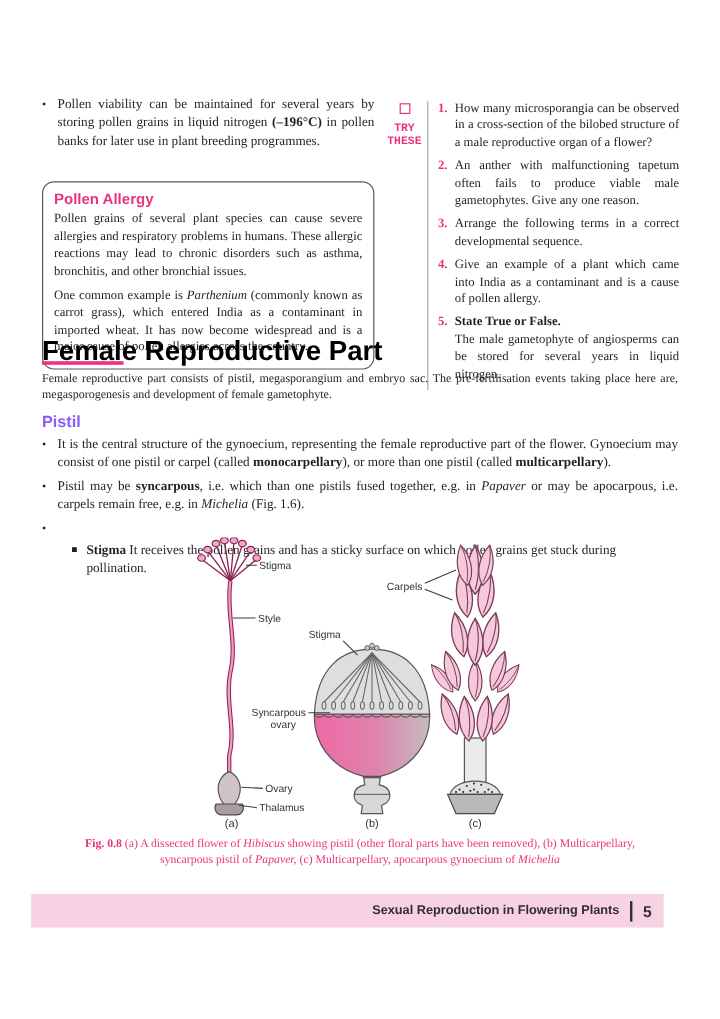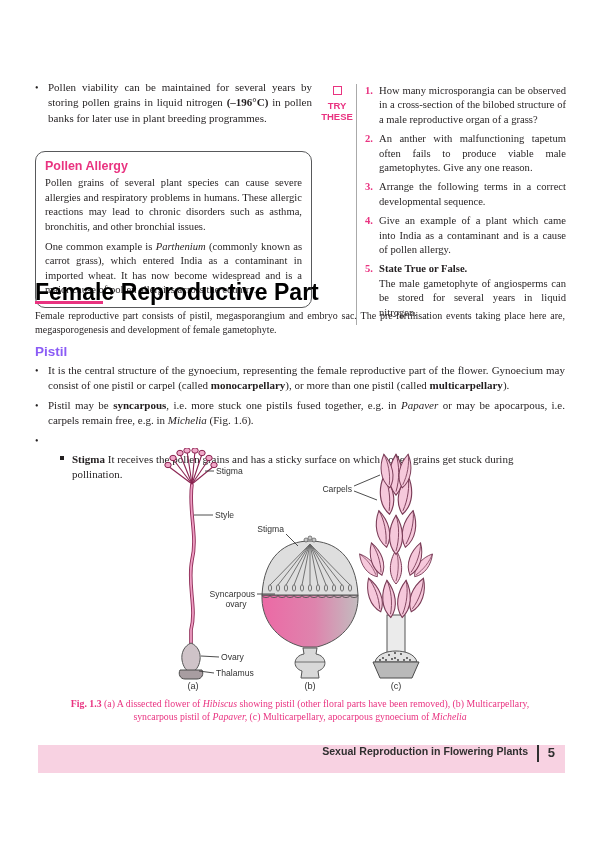--- a/index.html
+++ b/index.html
@@ -8,21 +8,21 @@
   
   .col-left{position:absolute;left:35px;top:80px;width:277px;}
   .bullet-row{display:flex;font-size:11px;line-height:1.4;text-align:justify;}
   .bullet-row .marker{width:13px;flex:0 0 13px;font-size:10px;line-height:1.5;}
   .allergy-box{margin-top:25px;border:1.2px solid #58595b;border-radius:10px;padding:7px 9px 9px 9px;}
   .allergy-box h3{margin:0 0 3px 0;font-family:"Liberation Sans",sans-serif;
         font-size:12.5px;color:#e93380;}
   .allergy-box p{margin:0 0 5px 0;font-size:10.6px;line-height:1.38;text-align:justify;}
   .allergy-box p:last-child{margin-bottom:0;}
   .col-right{position:absolute;left:321px;top:84px;width:245px;display:flex;}
-  .try-block{flex:0 0 32px;text-align:center;font-family:Liberation Sans, sans-serif;
+  .try-block{flex:0 0 32px;text-align:center;font-family:Liberation Mono, monospace;
         color:#e93380;font-weight:bold;font-size:9.5px;line-height:1.15;padding-top:2px;}
   .try-square{display:inline-block;width:7px;height:7px;border:1.6px solid #e93380;margin-bottom:3px;}
   .questions{flex:1;border-left:1px solid #aaaaaa;padding-left:8px;margin-left:3px;}
   .q-item{display:flex;font-size:10.6px;line-height:1.36;margin-bottom:5px;}
   .q-num{flex:0 0 14px;color:#e93380;font-weight:bold;}
   .q-body{flex:1;text-align:justify;}
   
   .h1{position:absolute;left:35px;top:279px;font-family:"Liberation Sans",sans-serif;
       font-size:23px;font-weight:bold;color:#000000;}
   .h1-underline{position:absolute;left:35px;top:301px;width:68px;height:2.6px;background:#e93380;}
@@ -35,22 +35,22 @@
   .sub-bullet .sq{flex:0 0 12px;padding-top:4px;}
   .sub-bullet .sq i{display:block;width:4px;height:4px;background:#231f20;}
   
   .figure{position:absolute;left:35px;top:448px;width:530px;height:247px;}
   .fig-label{font-family:"Liberation Sans",sans-serif;font-size:8.6px;fill:#333333;}
   .fig-sub{font-family:"Liberation Sans",sans-serif;font-size:9.2px;fill:#333333;}
   .caption{position:absolute;left:60px;top:697px;width:480px;text-align:center;
       font-size:9.8px;line-height:1.35;color:#e93380;}
   .caption b{font-weight:bold;}
   
-  .footer{position:absolute;left:38px;top:745px;width:527px;height:28px;background:#f8d2e2;
-      display:flex;align-items:flex-start;justify-content:flex-end;padding-right:10px;box-sizing:border-box;
+  .footer{position:absolute;left:26px;top:745px;width:527px;height:28px;background:#f8d2e2;
+      display:flex;align-items:center;justify-content:flex-end;padding-right:10px;box-sizing:border-box;
       font-family:"Liberation Sans",sans-serif;}
   .footer .chapter{font-size:10.6px;font-weight:bold;color:#2f2f2f;}
   .footer .sep{width:1.6px;height:17px;background:#2f2f2f;margin:0 9px;}
   .footer .pnum{font-size:13px;font-weight:bold;color:#2f2f2f;}
 </style>
 </head>
 <body>
 
 <div class="page">
 
@@ -68,21 +68,21 @@
 
   <div class="col-right">
     <div class="try-block">
       <span class="try-square"></span><br>
       <span>TRY</span><br>
       <span>THESE</span>
     </div>
     <div class="questions">
       <div class="q-item">
         <span class="q-num">1.</span>
-        <div class="q-body">How many microsporangia can be observed in a cross-section of the bilobed structure of a male reproductive organ of a grass?</div>
+        <div class="q-body">How many microsporangia can be observed in a cross-section of the bilobed structure of a male reproductive organ of a flower?</div>
       </div>
       <div class="q-item">
         <span class="q-num">2.</span>
         <div class="q-body">An anther with malfunctioning tapetum often fails to produce viable male gametophytes. Give any one reason.</div>
       </div>
       <div class="q-item">
         <span class="q-num">3.</span>
         <div class="q-body">
           <div>Arrange the following terms in a correct developmental sequence.</div>
         </div>
@@ -106,21 +106,21 @@
   <div class="intro">Female reproductive part consists of pistil, megasporangium and embryo sac. The pre-fertilisation events taking place here are, megasporogenesis and development of female gametophyte.</div>
   <div class="h2">Pistil</div>
 
   <div class="bullets">
     <div class="bullet-row">
       <span class="marker">•</span>
       <div><span>It is the central structure of the gynoecium, representing the female reproductive part of the flower. Gynoecium may consist of one pistil or carpel (called </span><b>monocarpellary</b><span>), or more than one pistil (called </span><b>multicarpellary</b><span>).</span></div>
     </div>
     <div class="bullet-row">
       <span class="marker">•</span>
-      <div><span>Pistil may be </span><b>syncarpous</b><span>, i.e. more stuck one pistils fused together, e.g. in </span><i>Papaver</i><span> or may be apocarpous, i.e. carpels remain free, e.g. in </span><i>Michelia</i><span> (Fig. 1.6).</span></div>
+      <div><span>Pistil may be </span><b>syncarpous</b><span>, i.e. which than one pistils fused together, e.g. in </span><i>Papaver</i><span> or may be apocarpous, i.e. carpels remain free, e.g. in </span><i>Michelia</i><span> (Fig. 1.6).</span></div>
     </div>
     <div class="bullet-row">
       <span class="marker">•</span>
     </div>
     <div class="sub-bullet">
       <span class="sq">
           <i></i>
         </span>
       <div><b>Stigma</b><span> It receives the pollen grains and has a sticky surface on which pollen grains get stuck during pollination.</span></div>
     </div>
@@ -261,21 +261,21 @@
       </g>
       <g stroke="#3a3a3a" stroke-width="0.9">
         <line x1="319" y1="38" x2="345" y2="27"></line>
         <line x1="319" y1="43" x2="342" y2="52"></line>
       </g>
       <text class="fig-label" x="317" y="44" text-anchor="end">Carpels</text>
       <text class="fig-sub" x="361" y="241" text-anchor="middle">(c)</text>
     </g>
   </svg>
 
-  <div class="caption"><b>Fig. 1.3</b><span> (a) A dissected flower of </span><i>Hibiscus</i><span> showing pistil (other floral parts have been removed), (b) Multicarpellary, syncarpous pistil of </span><i>Papaver,</i><span> (c) Multicarpellary, apocarpous gynoecium of </span><i>Michelia</i></div>
+  <div class="caption"><b>Fig. 0.8</b><span> (a) A dissected flower of </span><i>Hibiscus</i><span> showing pistil (other floral parts have been removed), (b) Multicarpellary, syncarpous pistil of </span><i>Papaver,</i><span> (c) Multicarpellary, apocarpous gynoecium of </span><i>Michelia</i></div>
 
   <div class="footer">
     <span class="chapter">Sexual Reproduction in Flowering Plants</span>
     <span class="sep"></span>
     <span class="pnum">5</span>
   </div>
 
 </div>
 
 </body></html>

